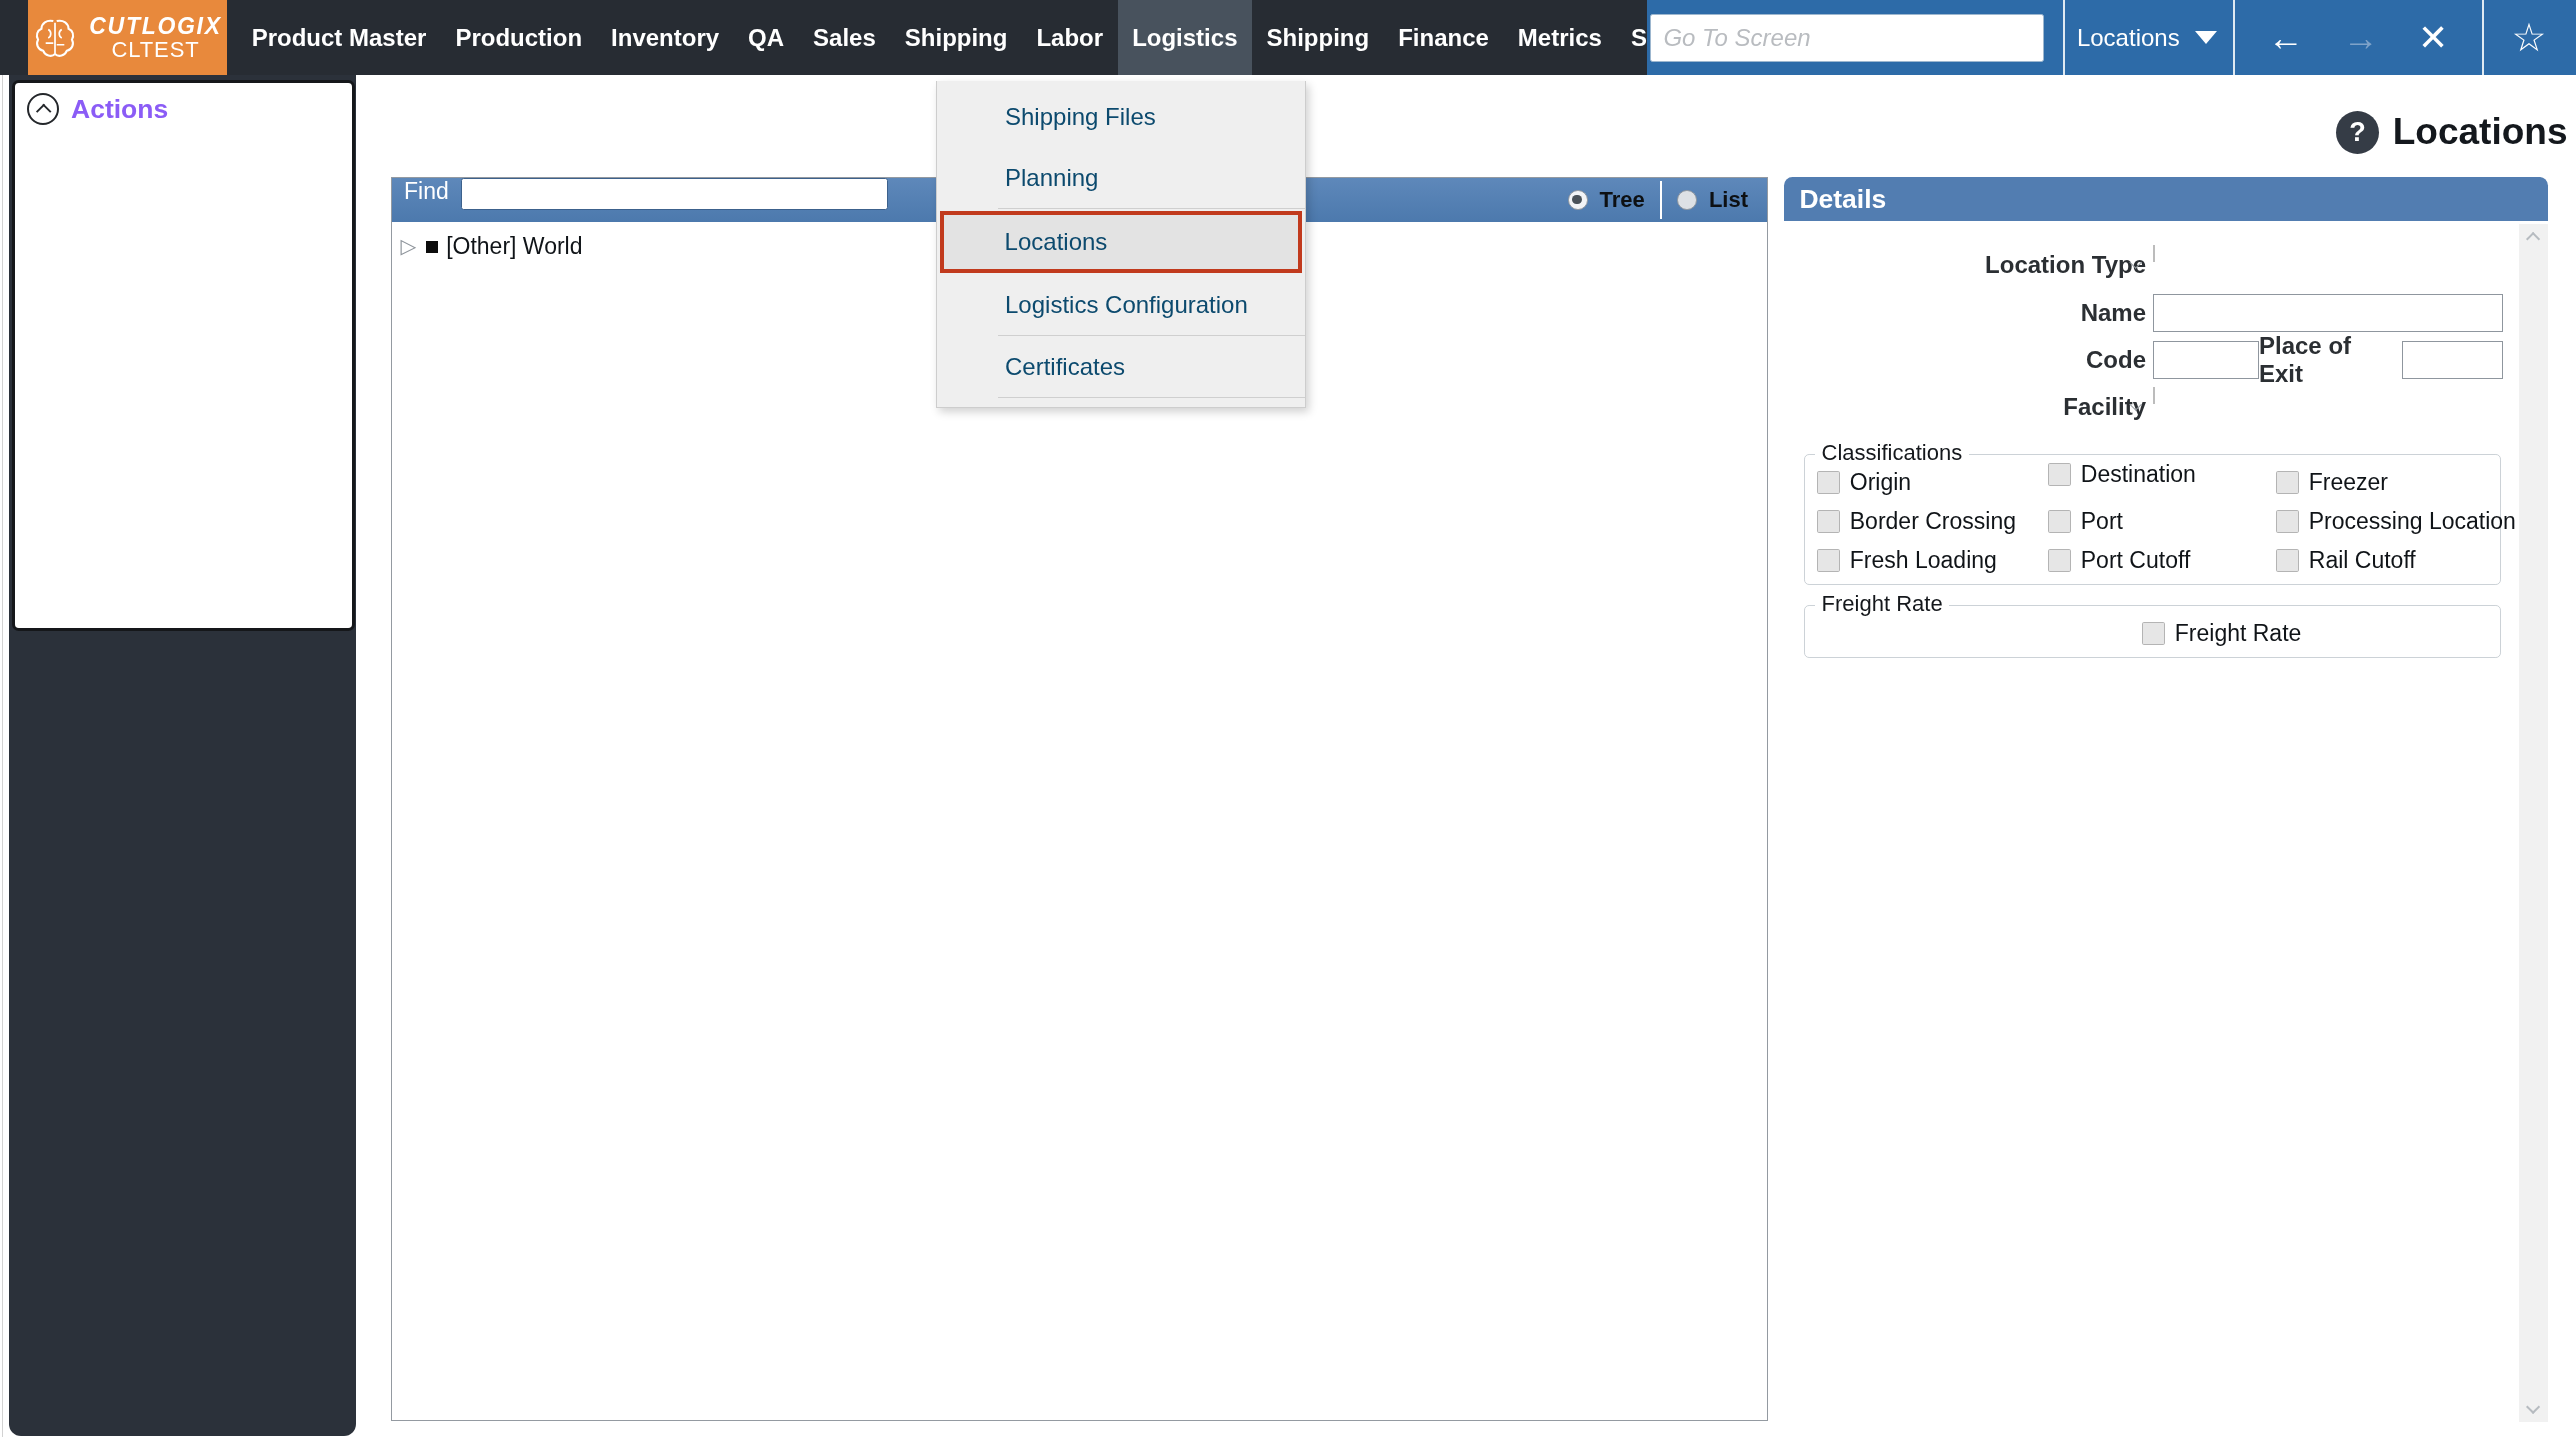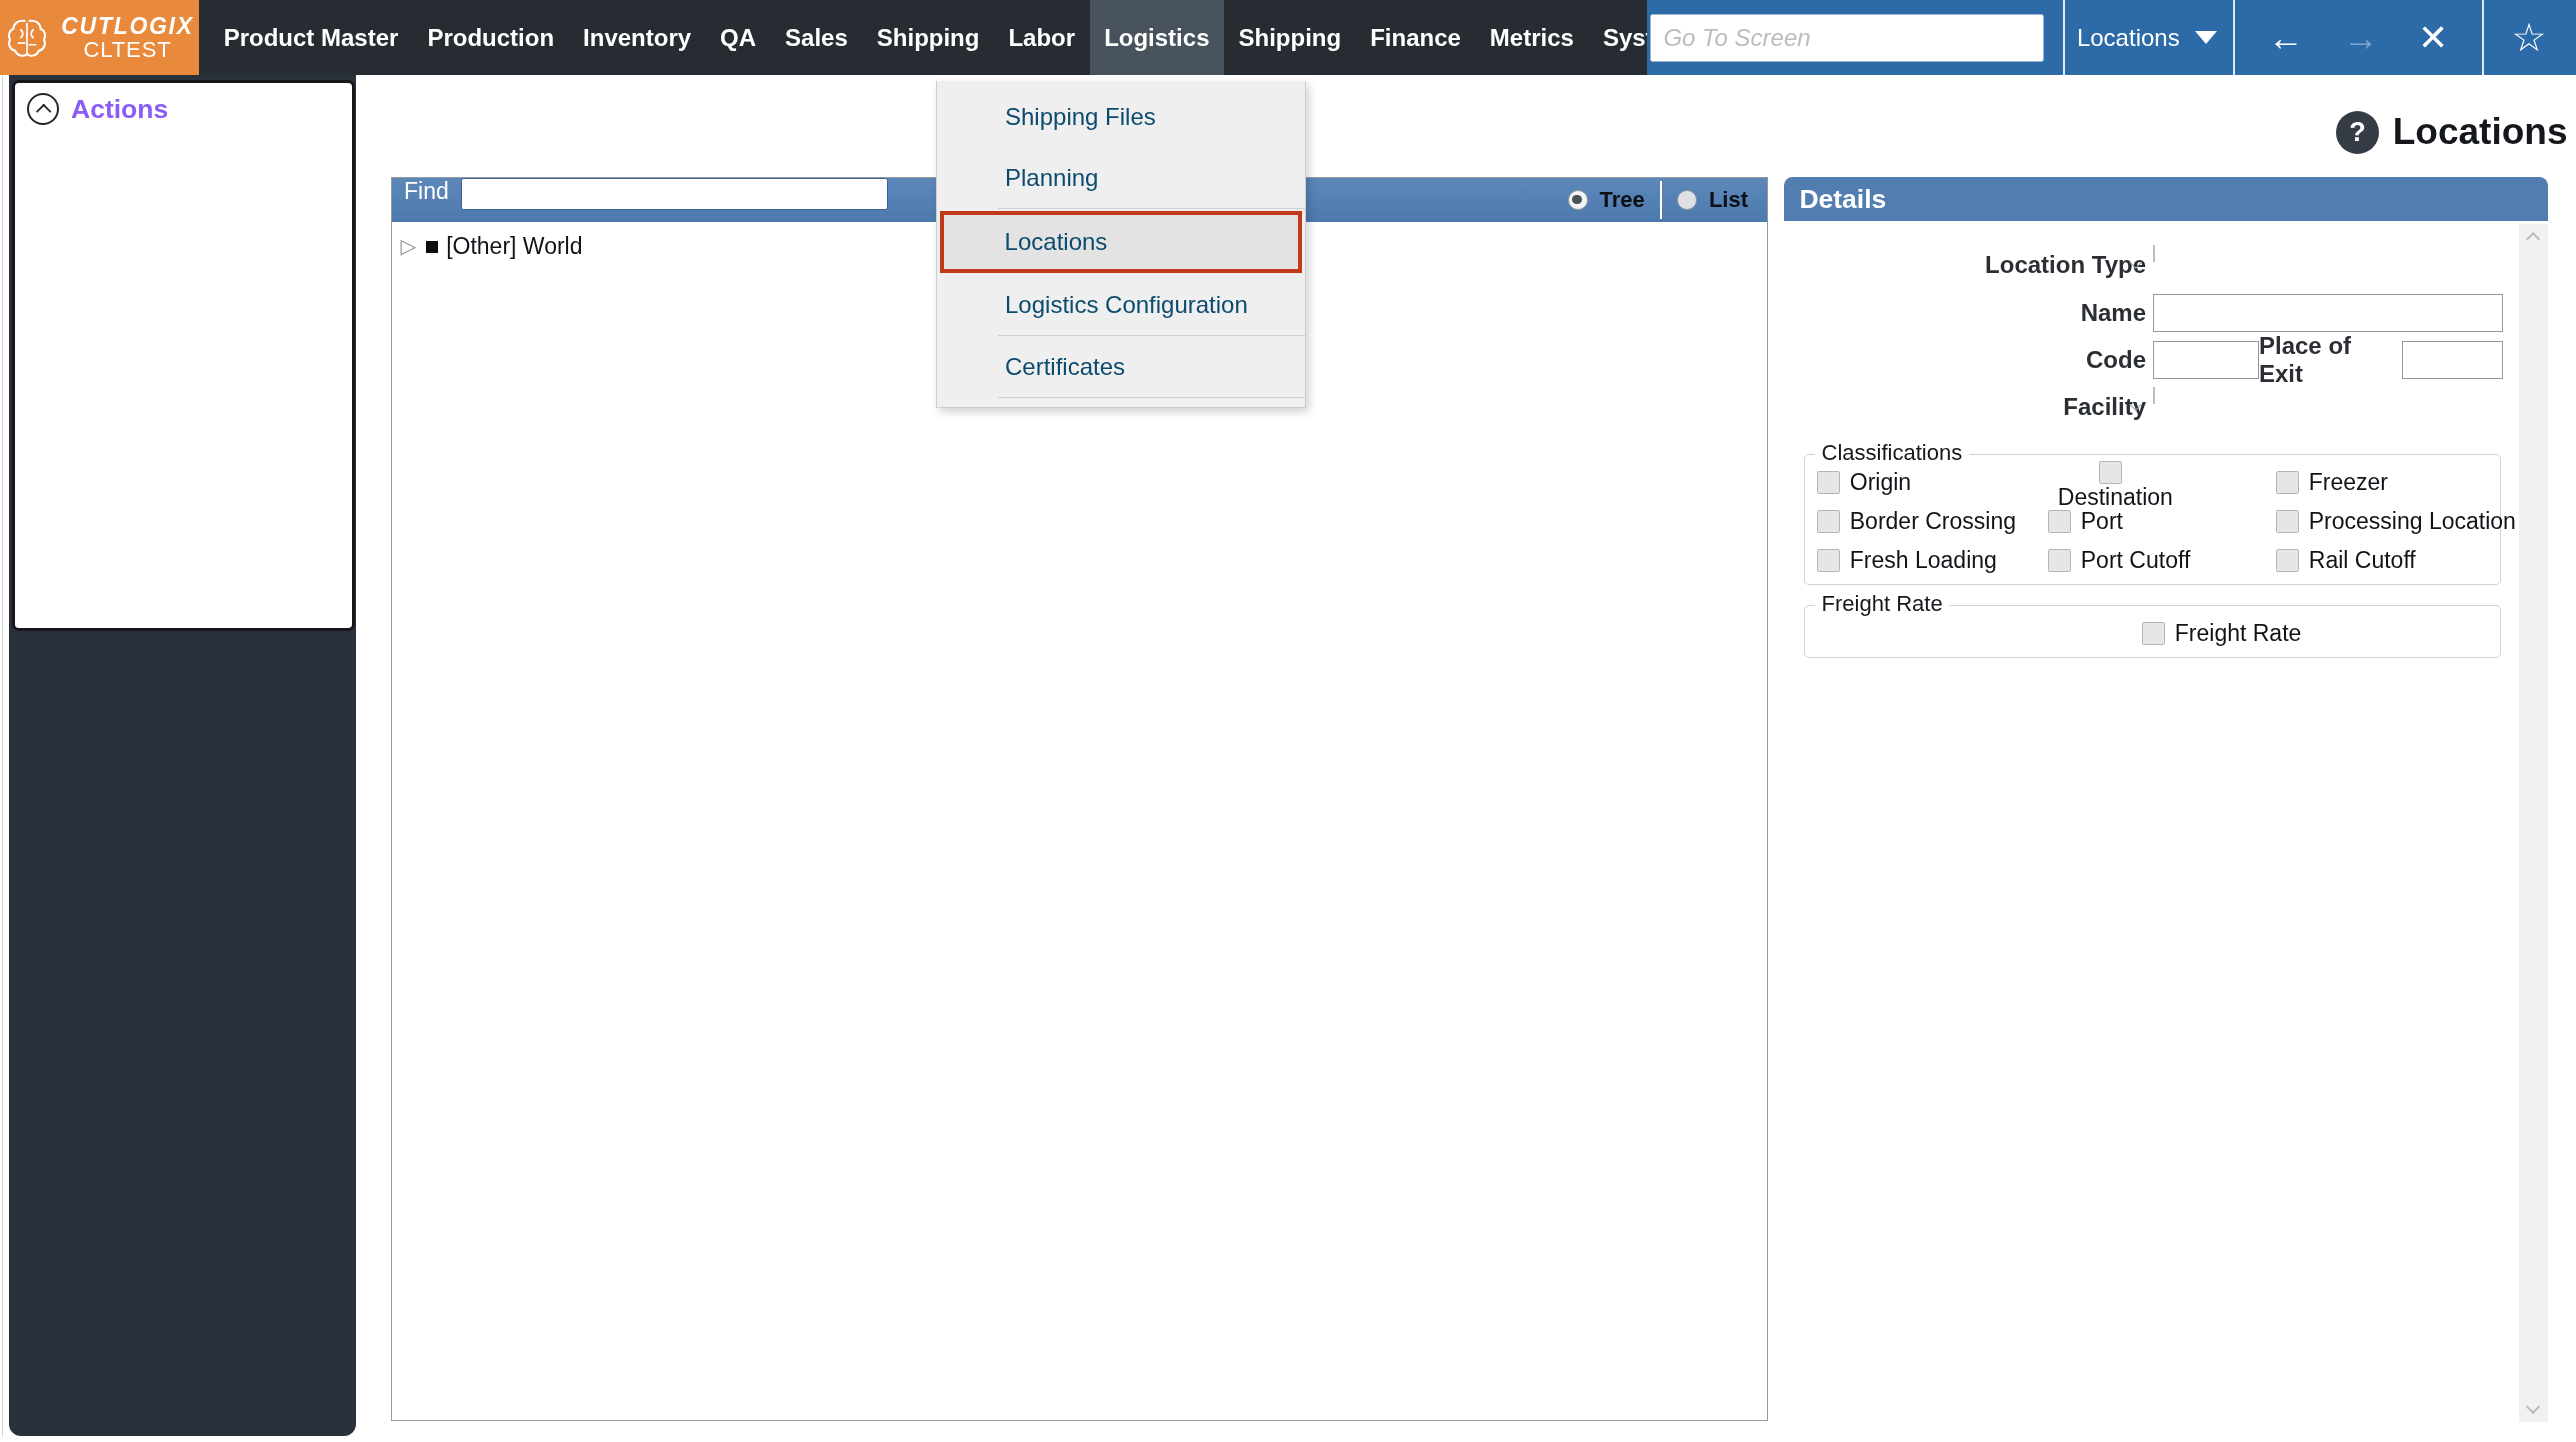--- a/index.html
+++ b/index.html
@@ -10,21 +10,21 @@
     overflow: hidden; background: #fff;
   }
 
   
   #topbar {
     position: absolute; left: 0; top: 0; width: 2576px; height: 75px;
     background: var(--topbar, #272c33); display: flex; align-items: stretch;
   }
   #logo {
     width: 199px; height: 75px; background: var(--brand-orange, #e8893c);
-    display: flex; align-items: center; justify-content: center; gap: 12px; flex: none;
+    display: flex; align-items: center; justify-content: center; gap: 12px; flex: none; margin-left: 28px;
   }
   #logo svg { flex: none; }
   .brand-text { display: flex; flex-direction: column; align-items: center; line-height: 1.05; }
   .brand-name { color: #fff; font-size: 23px; font-weight: 700; font-style: italic; letter-spacing: 1.7px; }
   .brand-env  { color: #fff; font-size: 22px; font-weight: 400; letter-spacing: 0.9px; }
   #nav { display: flex; align-items: stretch; margin-left: 10.2px; }
   .nav-item {
     color: #fff; font-size: 24px; font-weight: 600;
     display: flex; align-items: center; padding: 0 14.5px; cursor: default; white-space: nowrap;
   }
@@ -340,21 +340,21 @@
       </span>
     </div>
 
     <div class="fieldset" style="top:233px; height:131px;">
       <span class="legend">Classifications</span>
 
       <div class="chk-row" style="left:12px; top:13.7px;">
         <span class="chk-box"></span>
         <span class="chk-label">Origin</span>
       </div>
-      <div class="chk-row" style="left:243px; top:6px;flex-direction:column;">
+      <div class="chk-row" style="left:243px; top:6px;">
         <span class="chk-box"></span>
         <span class="chk-label">Destination</span>
       </div>
       <div class="chk-row" style="left:471px; top:13.7px;">
         <span class="chk-box"></span>
         <span class="chk-label">Freezer</span>
       </div>
 
       <div class="chk-row" style="left:12px; top:53px;">
         <span class="chk-box"></span>

